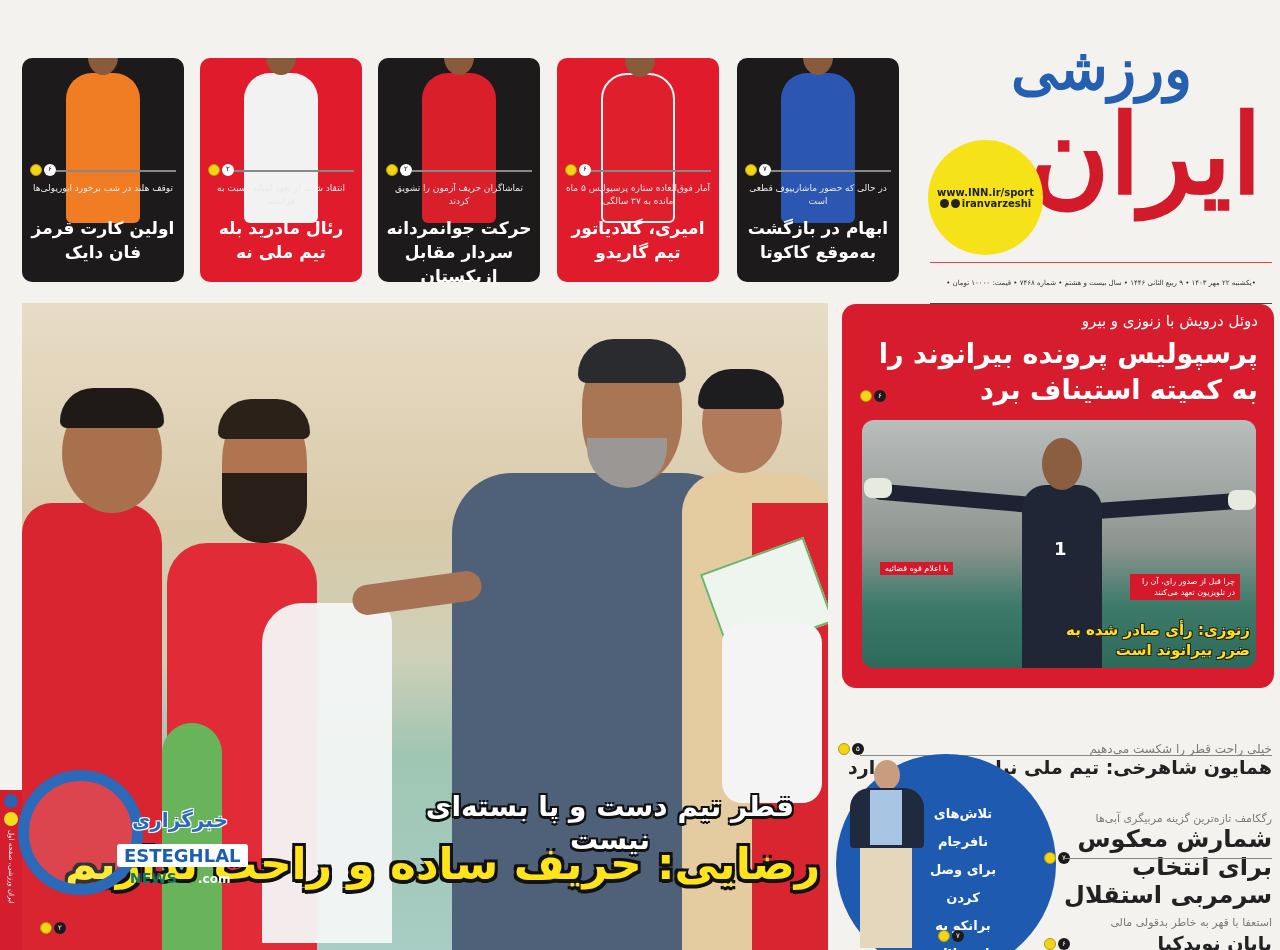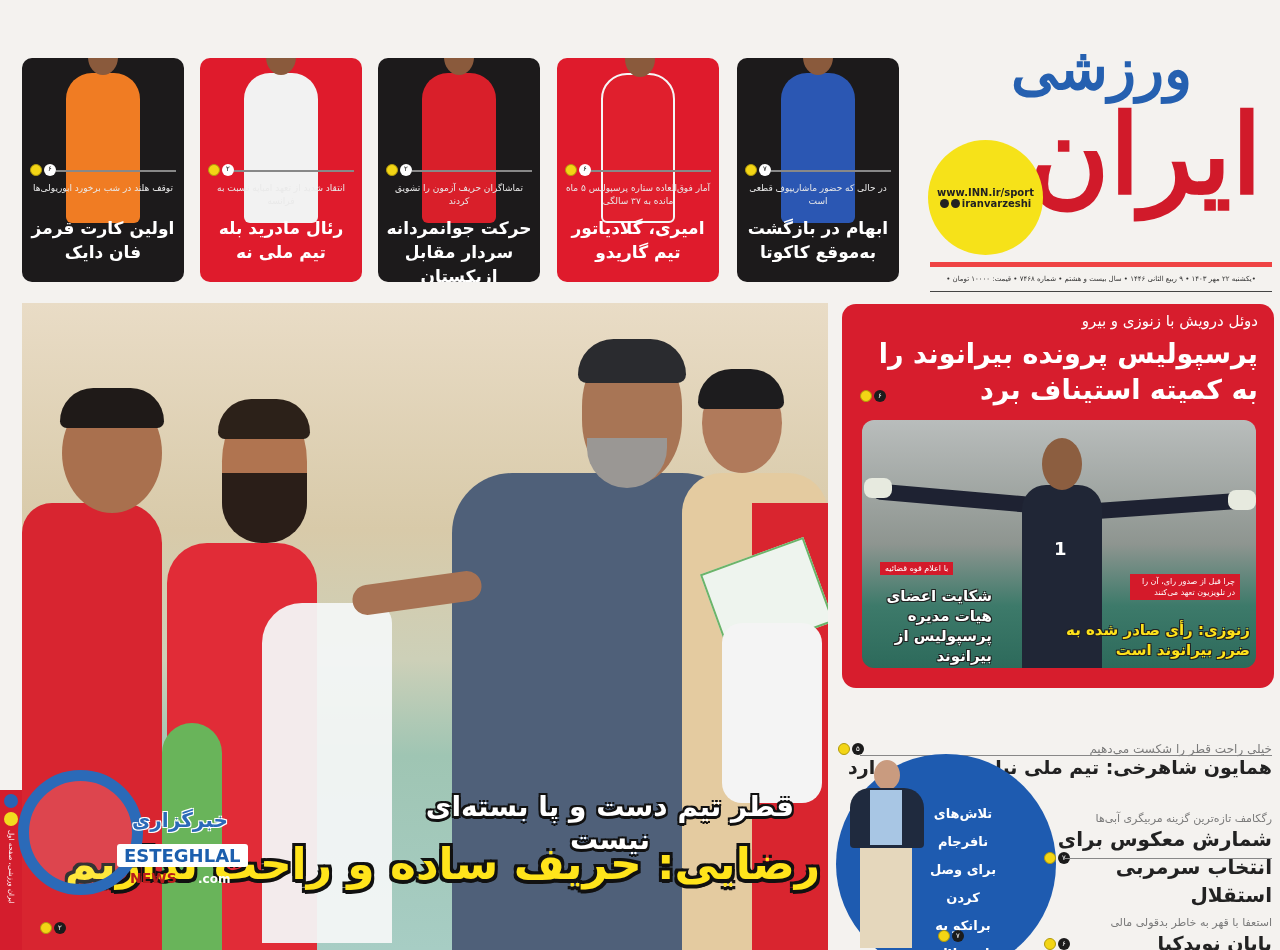--- a/index.html
+++ b/index.html
@@ -6,21 +6,21 @@
   body { width: 1280px; height: 950px; background: #f4f2ef; font-family: "DejaVu Sans", sans-serif; position: relative; overflow: hidden; }
 
   
   .masthead { position: absolute; left: 922px; top: 30px; width: 350px; height: 260px; }
   .mast-title { position: absolute; right: 10px; top: 70px; font-family: "DejaVu Serif", serif; font-size: 110px; font-weight: bold; color: #d11a2a; line-height: 1; letter-spacing: -4px; }
   .mast-sub { position: absolute; right: 80px; top: 10px; font-family: "DejaVu Serif", serif; font-size: 58px; font-weight: bold; color: #2560b0; line-height: 1; }
   .mast-circle { position: absolute; left: 6px; top: 110px; width: 115px; height: 115px; border-radius: 50%; background: #f6e219; display: flex; flex-direction: column; justify-content: center; align-items: center; }
   .mast-url { font-size: 10px; font-weight: bold; color: #222; }
   .mast-handle { font-size: 10px; font-weight: bold; color: #222; display: flex; align-items: center; gap: 2px; }
   .mast-handle .dot { width: 9px; height: 9px; border-radius: 50%; background: #222; display: inline-block; }
-  .mast-dateline { position: absolute; left: 8px; right: 0; top: 232px; border-top: 5px solid #ef4444; border-bottom: 1px solid #444; padding: 8px 0; font-size: 7px; color: #333; text-align: center; direction: rtl; white-space: nowrap; overflow: hidden; }
+  .mast-dateline { position: absolute; left: 8px; right: 0; top: 232px; border-top: 1px solid #ef4444; border-bottom: 1px solid #444; padding: 16px 0; font-size: 7px; color: #333; text-align: center; direction: rtl; white-space: nowrap; overflow: hidden; }
 
   
   .card { position: absolute; top: 58px; width: 162px; height: 224px; border-radius: 10px; overflow: hidden; }
   .card.black { background: #1c1a1b; }
   .card.red { background: #df1b2c; }
   .card .photo { position: absolute; left: 0; right: 0; top: -40px; height: 214px; display: flex; justify-content: center; }
   .player { width: 74px; height: 150px; margin-top: 55px; border-radius: 26px 26px 6px 6px; position: relative; }
   .player::before { content: ""; position: absolute; left: 22px; top: -34px; width: 30px; height: 36px; border-radius: 50%; background: #8a5a3c; }
   .card .rule { position: absolute; left: 34px; right: 8px; top: 112px; border-top: 2px solid #888; }
   .badge-pair { position: absolute; left: 8px; top: 106px; display: flex; gap: 2px; }
@@ -66,21 +66,21 @@
   .blue-circle { position: absolute; left: 836px; top: 754px; width: 220px; height: 220px; border-radius: 50%; background: #1e5bb0; }
   .blue-text { position: absolute; left: 928px; top: 800px; width: 70px; font-size: 13px; font-weight: bold; color: #fff; line-height: 28px; text-align: center; direction: rtl; }
   .coach { position: absolute; left: 842px; top: 760px; width: 90px; height: 190px; }
 
   
   .wm-ring { position: absolute; left: 18px; top: 770px; width: 125px; height: 125px; border-radius: 50%; border: 11px solid #2b6ab8; background: rgba(255,255,255,0.15); }
   .wm-persian { position: absolute; left: 132px; top: 808px; font-size: 20px; font-weight: bold; color: #2b6ab8; direction: rtl;
     text-shadow: -1px -1px 0 #fff, 1px -1px 0 #fff, -1px 1px 0 #fff, 1px 1px 0 #fff; }
   .wm-label { position: absolute; left: 117px; top: 844px; background: #fff; color: #1c5fae; font-weight: bold; font-size: 18px; padding: 1px 7px; border-radius: 3px; }
   .wm-dotcom { position: absolute; left: 198px; top: 872px; font-size: 12px; color: #fff; font-weight: bold; }
-  .wm-news { position: absolute; left: 130px; top: 870px; font-size: 14px; color: #b91c1c; font-weight: bold; }
+  .wm-news { position: absolute; left: 130px; top: 870px; font-size: 14px; color: #0f766e; font-weight: bold; }
 
   .side-strip { position: absolute; left: 0; top: 790px; width: 22px; height: 160px; background: #d41d2d; }
   .side-strip .sc { width: 14px; height: 14px; border-radius: 50%; margin: 4px 4px 0; }
   .side-strip .txt { writing-mode: vertical-rl; font-size: 7px; color: #fff; margin: 4px auto 0; }
 </style>
 </head>
 <body>
 
 <div class="masthead">
   <div class="mast-sub">ورزشی</div>
@@ -202,21 +202,20 @@
   <div class="feat-photo">
     <div class="gk-arm-l"></div>
     <div class="gk-arm-r"></div>
     <div class="gk-body"></div>
     <div class="gk-head"></div>
     <div class="gk-num">1</div>
     <div class="mp-shape" style="position:absolute;left:2px;top:58px;width:28px;height:20px;background:#e7eadf;border-radius:8px"></div>
     <div class="mp-shape" style="position:absolute;left:366px;top:70px;width:28px;height:20px;background:#e7eadf;border-radius:8px"></div>
   </div>
   <div class="tag" style="left:38px;top:258px">با اعلام قوه قضائیه</div>
-  <div class="sub-story" style="left:30px;top:282px;width:120px;color:#fff">شکایت اعضای هیات مدیره پرسپولیس از بیرانوند</div>
   <div class="tag" style="left:288px;top:270px;width:110px;line-height:11px">چرا قبل از صدور رای، آن را در تلویزیون تعهد می‌کنند</div>
   <div class="sub-story" style="left:218px;top:316px;width:190px;color:#ffe21a">زنوزی: رأی صادر شده به ضرر بیرانوند است</div>
 </div>
 
 <div class="story" style="top:698px;width:440px">
   <div class="k">خیلی راحت قطر را شکست می‌دهیم</div>
   <div class="h" style="font-size:19px">همایون شاهرخی: تیم ملی نیاز به انقلاب دارد</div>
 </div>
 <div class="arrow-badge" style="left:838px;top:743px">
   <span class="b-yellow"></span>
@@ -232,21 +231,21 @@
   <div style="position:absolute;left:18px;top:88px;width:52px;height:100px;background:#e5d7bc"></div>
 </div>
 <div class="blue-text">تلاش‌های نافرجام برای وصل کردن برانکو به استقلال</div>
 <div class="arrow-badge" style="left:938px;top:930px">
   <span class="b-yellow"></span>
     <span class="b-black">۷</span>
 </div>
 
 <div class="story" style="top:768px;width:230px">
   <div class="k" style="font-size:11px">رگکامف تازه‌ترین گزینه مربیگری آبی‌ها</div>
-  <div class="h" style="font-size:20px;line-height:28px">شمارش معکوس برای انتخاب سرمربی استقلال</div>
+  <div class="h" style="font-size:24px;line-height:28px">شمارش معکوس برای انتخاب سرمربی استقلال</div>
 </div>
 <div class="arrow-badge" style="left:1044px;top:852px">
   <span class="b-yellow"></span>
     <span class="b-black">۷</span>
 </div>
 <div class="hr" style="left:1064px;right:8px;top:858px"></div>
 
 <div class="story" style="top:872px;width:230px">
   <div class="k" style="font-size:11px">استعفا با قهر به خاطر بدقولی مالی</div>
   <div class="h" style="font-size:19px;line-height:28px;width:130px;margin-right:0;margin-left:auto">پایان نویدکیا در مس رفسنجان</div>

